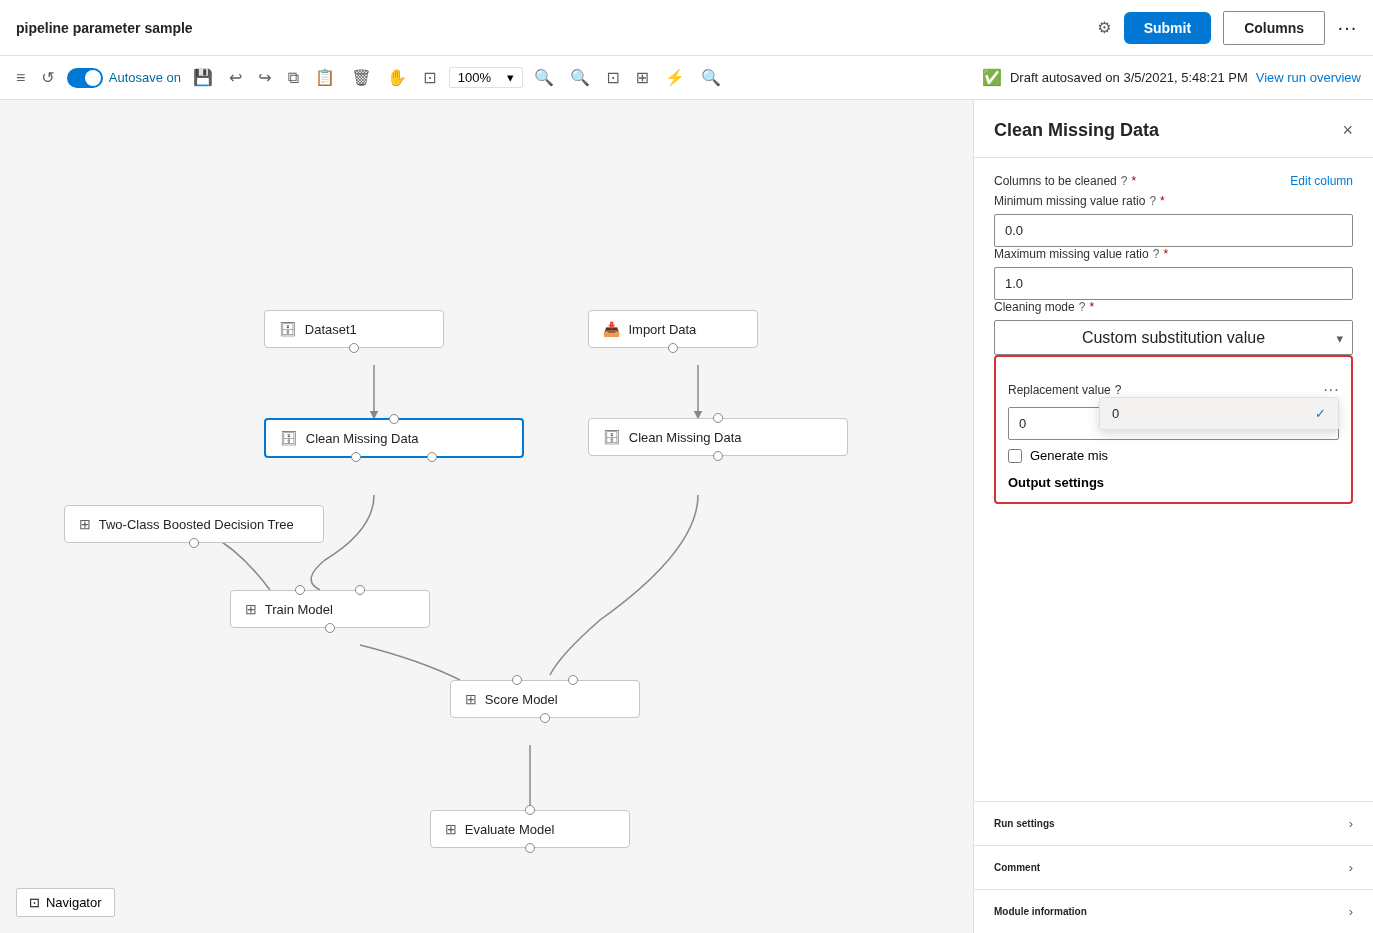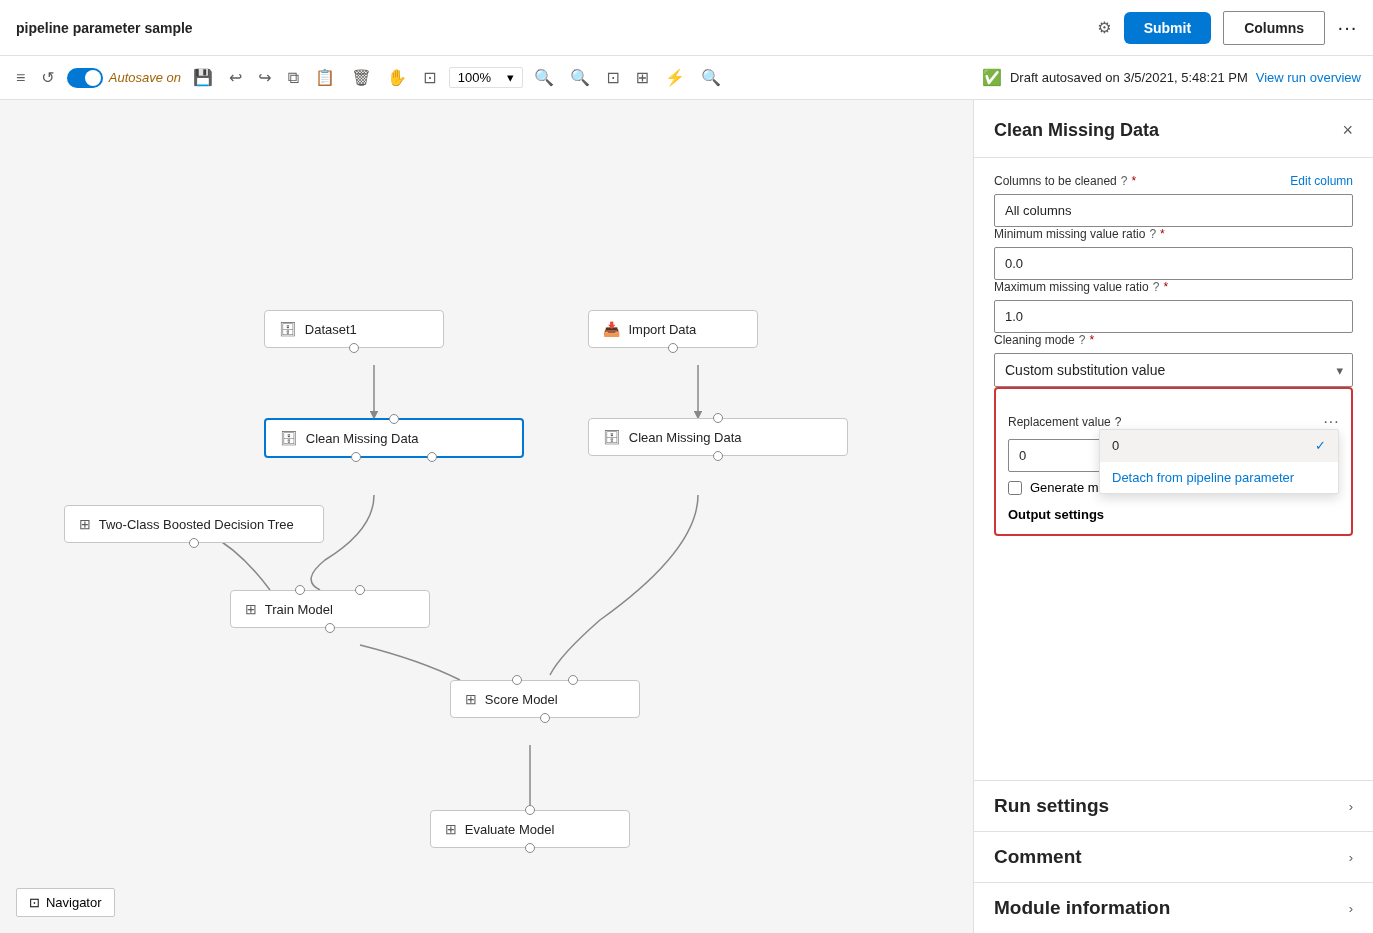--- a/index.html
+++ b/index.html
@@ -36,21 +36,21 @@
       display: flex; align-items: center; gap: 6px;
     }
     .toggle-switch {
       width: 36px; height: 20px; background: #0078d4; border-radius: 10px;
       position: relative; cursor: pointer;
     }
     .toggle-knob {
       width: 16px; height: 16px; background: #fff; border-radius: 50%;
       position: absolute; top: 2px; right: 2px;
     }
-    .toggle-label { font-size: 13px; color: #a16207; font-style: italic; }
+    .toggle-label { font-size: 13px; color: #0369a1; }
     .zoom-control {
       display: flex; align-items: center; gap: 16px;
       border: 1px solid #e0e0e0; border-radius: 2px; padding: 2px 8px;
       font-size: 13px; cursor: pointer;
     }
     .status-bar {
       margin-left: auto; display: flex; align-items: center; gap: 8px;
       font-size: 13px; color: #242424;
     }
     .status-dot { color: #107c10; font-size: 16px; }
@@ -110,23 +110,24 @@
     .field-label .edit-link { color: #0078d4; cursor: pointer; margin-left: auto; font-size: 12px; }
 
     .field-input {
       width: 100%; border: 1px solid #8a8886; border-radius: 2px;
       padding: 8px 10px; font-size: 13px; color: #242424;
       background: #fff; outline: none;
     }
 
     .field-select {
       width: 100%; border: 1px solid #8a8886; border-radius: 2px;
-      padding: 8px 10px; font-size: 14px; color: #242424;
+      padding: 8px 10px; font-size: 16px; color: #242424;
       background: #fff; outline: none; appearance: none;
       cursor: pointer;
+      text-align: center;
     }
     .select-wrapper { position: relative; }
     .select-arrow {
       position: absolute; right: 10px; top: 50%; transform: translateY(-50%);
       pointer-events: none; color: #605e5c;
     }
 
     
     .replacement-section {
       border: 2px solid #d13438; border-radius: 4px;
@@ -167,21 +168,21 @@
       display: flex; align-items: center; gap: 8px; margin-top: 8px;
     }
     .checkbox-input { width: 14px; height: 14px; cursor: pointer; }
 
     
     .collapsible-section {
       border-top: 1px solid #e0e0e0; padding: 14px 20px;
       display: flex; align-items: center; justify-content: space-between;
       cursor: pointer;
     }
-    .collapsible-title { font-size: 19px; font-weight: 600; color: #242424; }
+    .collapsible-title { font-size: 10px; font-weight: 600; color: #242424; }
     .chevron-icon { color: #605e5c; }
 
     
     .navigator-btn {
       position: absolute; bottom: 16px; left: 16px;
       background: #fff; border: 1px solid #c8c6c4;
       border-radius: 2px; padding: 6px 12px; font-size: 13px;
       cursor: pointer; display: flex; align-items: center; gap: 6px;
     }
   </style>
@@ -326,21 +327,20 @@
 
     <div class="panel-body">
 
       <div class="field-group">
         <div class="field-label">
           <span>Columns to be cleaned</span>
           <span class="help-icon">?</span>
           <span class="required">*</span>
           <span class="edit-link">Edit column</span>
         </div>
-        <input class="field-input" type="text" value="All columns" readonly="" style="">
       </div>
 
       <div class="field-group">
         <div class="field-label">
           <span>Minimum missing value ratio</span>
           <span class="help-icon">?</span>
           <span class="required">*</span>
         </div>
         <input class="field-input" type="text" value="0.0" style="">
       </div>
@@ -377,21 +377,20 @@
           <button class="three-dots-btn">···</button>
         </div>
         <input class="field-input" type="text" value="0" style="">
 
         
         <div class="dropdown-menu">
           <div class="dropdown-item selected">
             <span>0</span>
             <span class="dropdown-check">✓</span>
           </div>
-          <div class="dropdown-link">Detach from pipeline parameter</div>
         </div>
 
         <div class="generate-row">
           <input type="checkbox" class="checkbox-input" style="">
           <span>Generate mis</span>
         </div>
 
         <div style="margin-top:12px;">
           <strong>Output settings</strong>
         </div>

